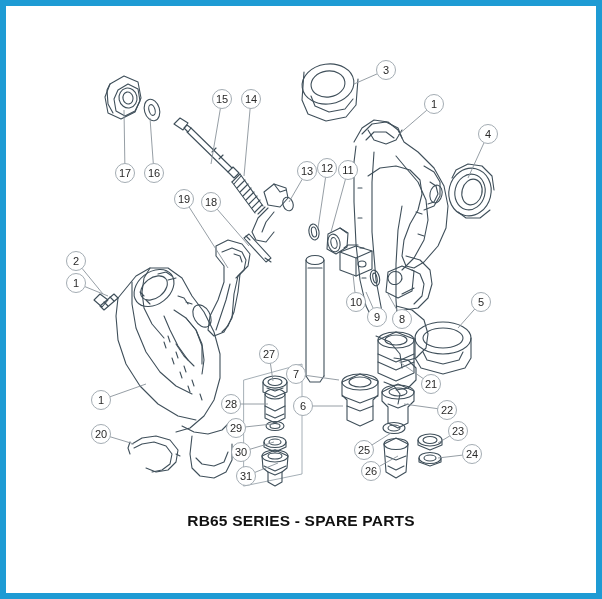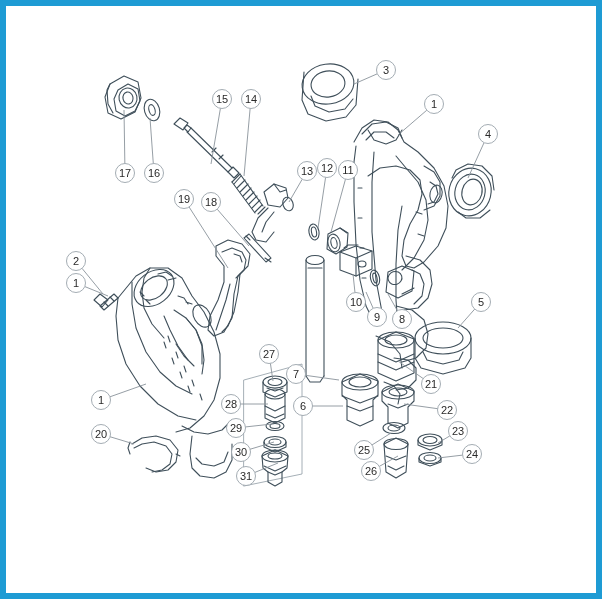--- a/index.html
+++ b/index.html
@@ -462,15 +462,16 @@
             <circle cx="235" cy="446" r="9.5" fill="#ffffff" stroke="#9aa3aa" stroke-width="0.9"></circle>
             <text x="235" y="449.9" text-anchor="middle" font-family="&quot;Liberation Sans&quot;, sans-serif" font-size="11" fill="#2a2a2a">30</text>
           </g>
           <g>
             <circle cx="240" cy="470" r="9.5" fill="#ffffff" stroke="#9aa3aa" stroke-width="0.9"></circle>
             <text x="240" y="473.9" text-anchor="middle" font-family="&quot;Liberation Sans&quot;, sans-serif" font-size="11" fill="#2a2a2a">31</text>
           </g>
         </g>
     </svg>
 
+    <div class="ttl">RB65 SERIES - SPARE PARTS</div>
 
   </div>
 </div>
 
 </body></html>

